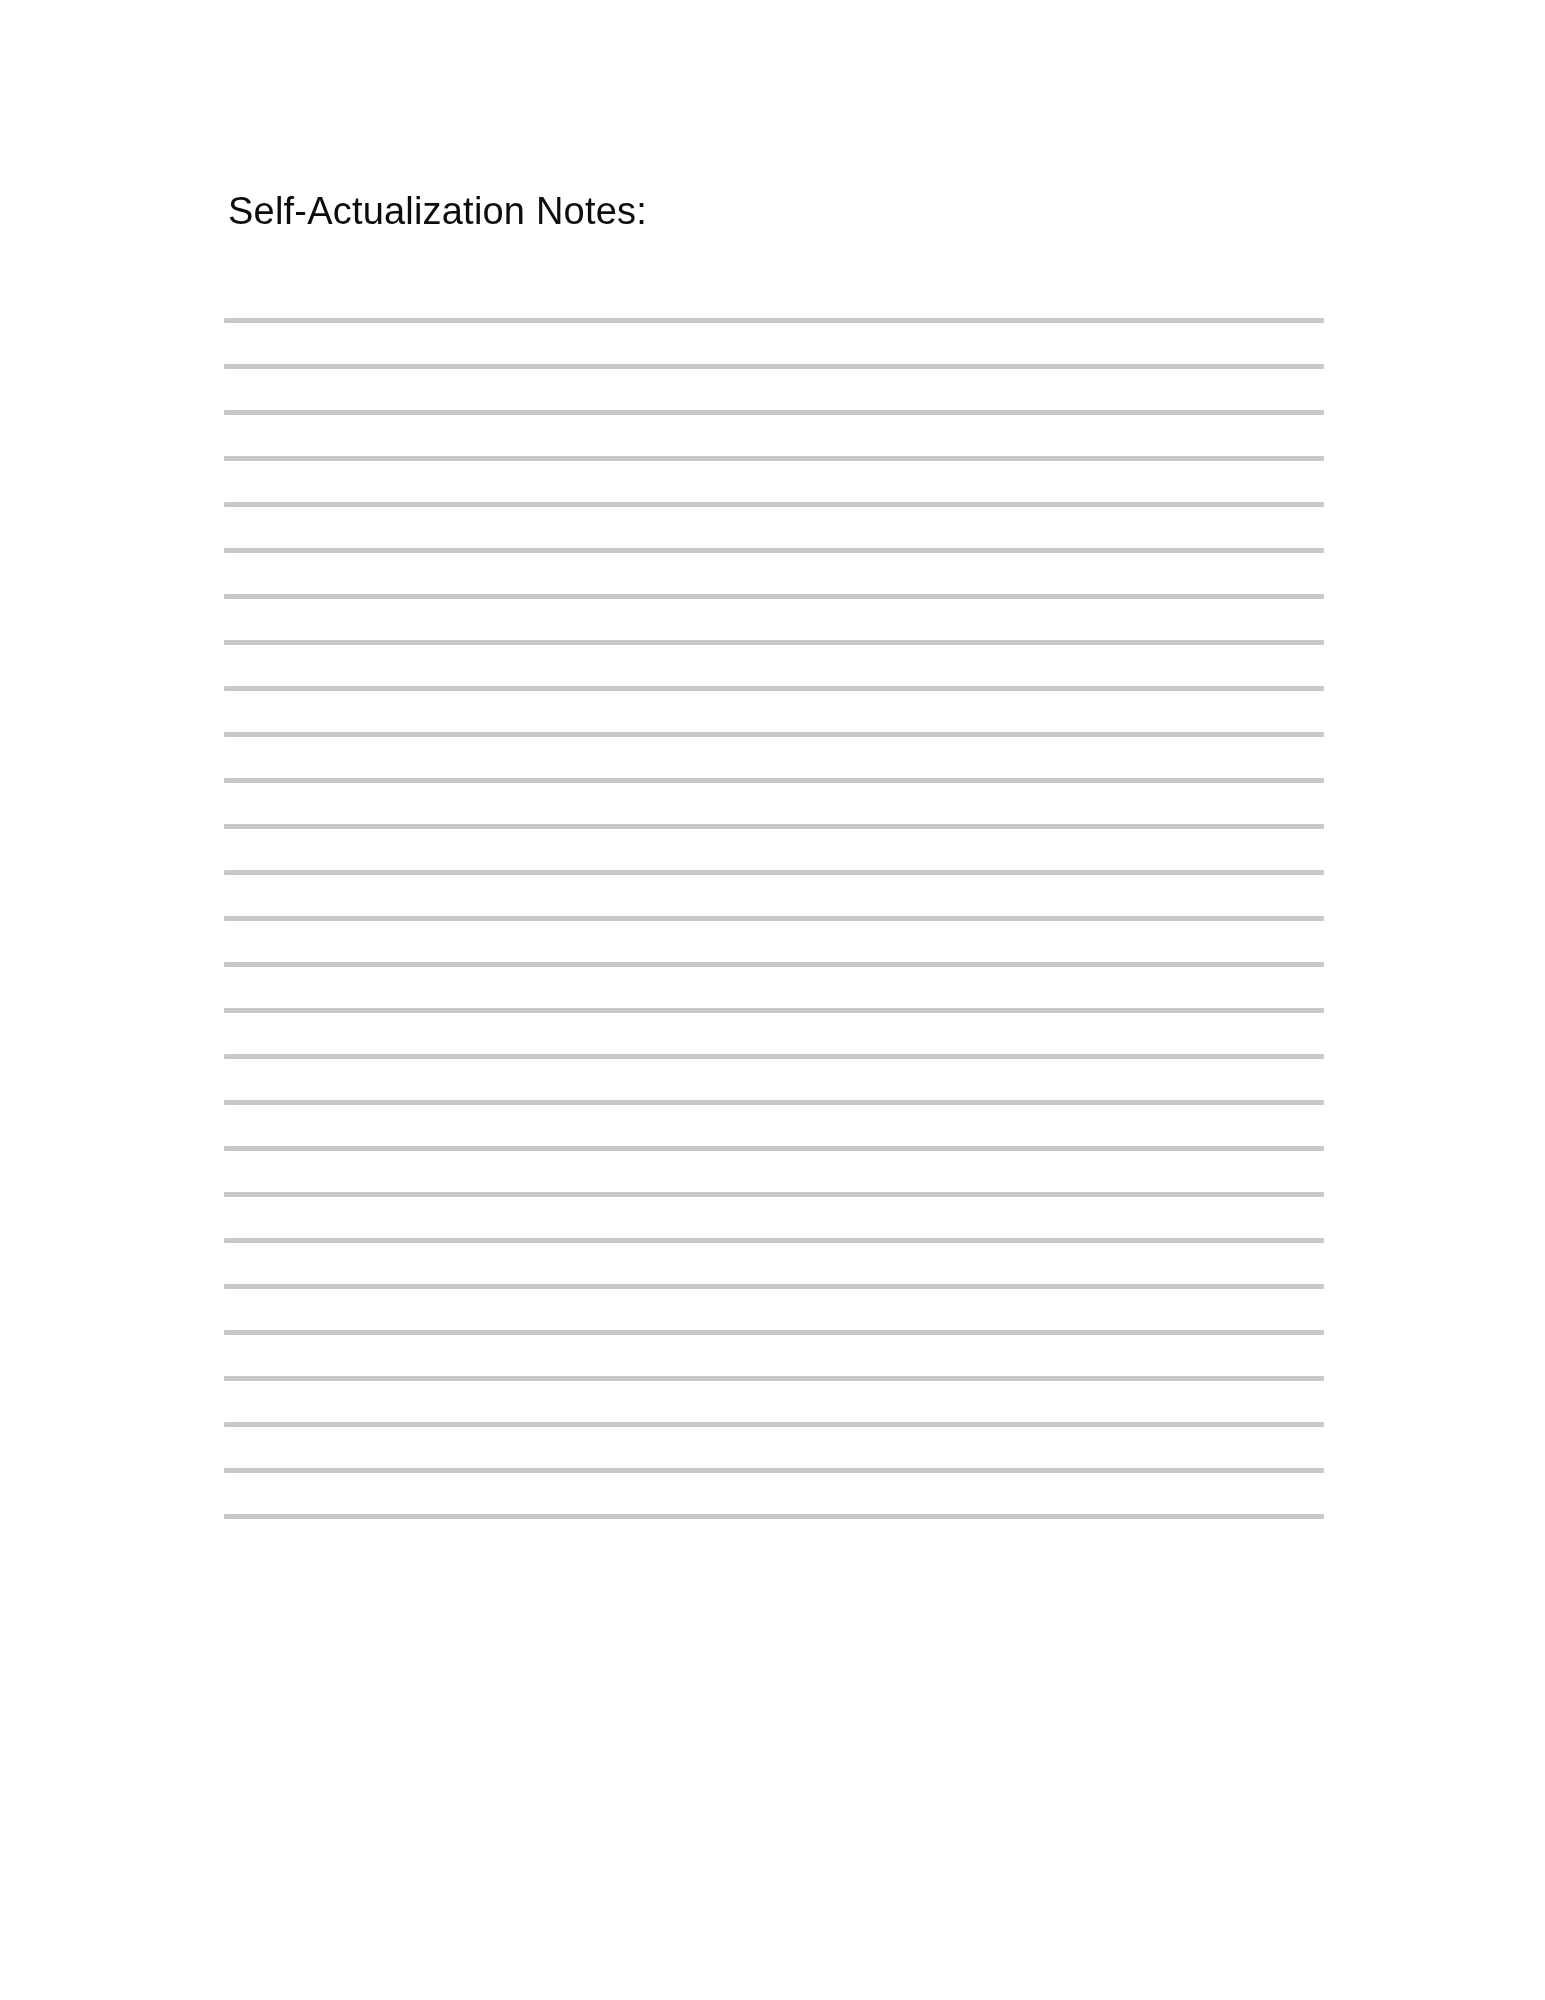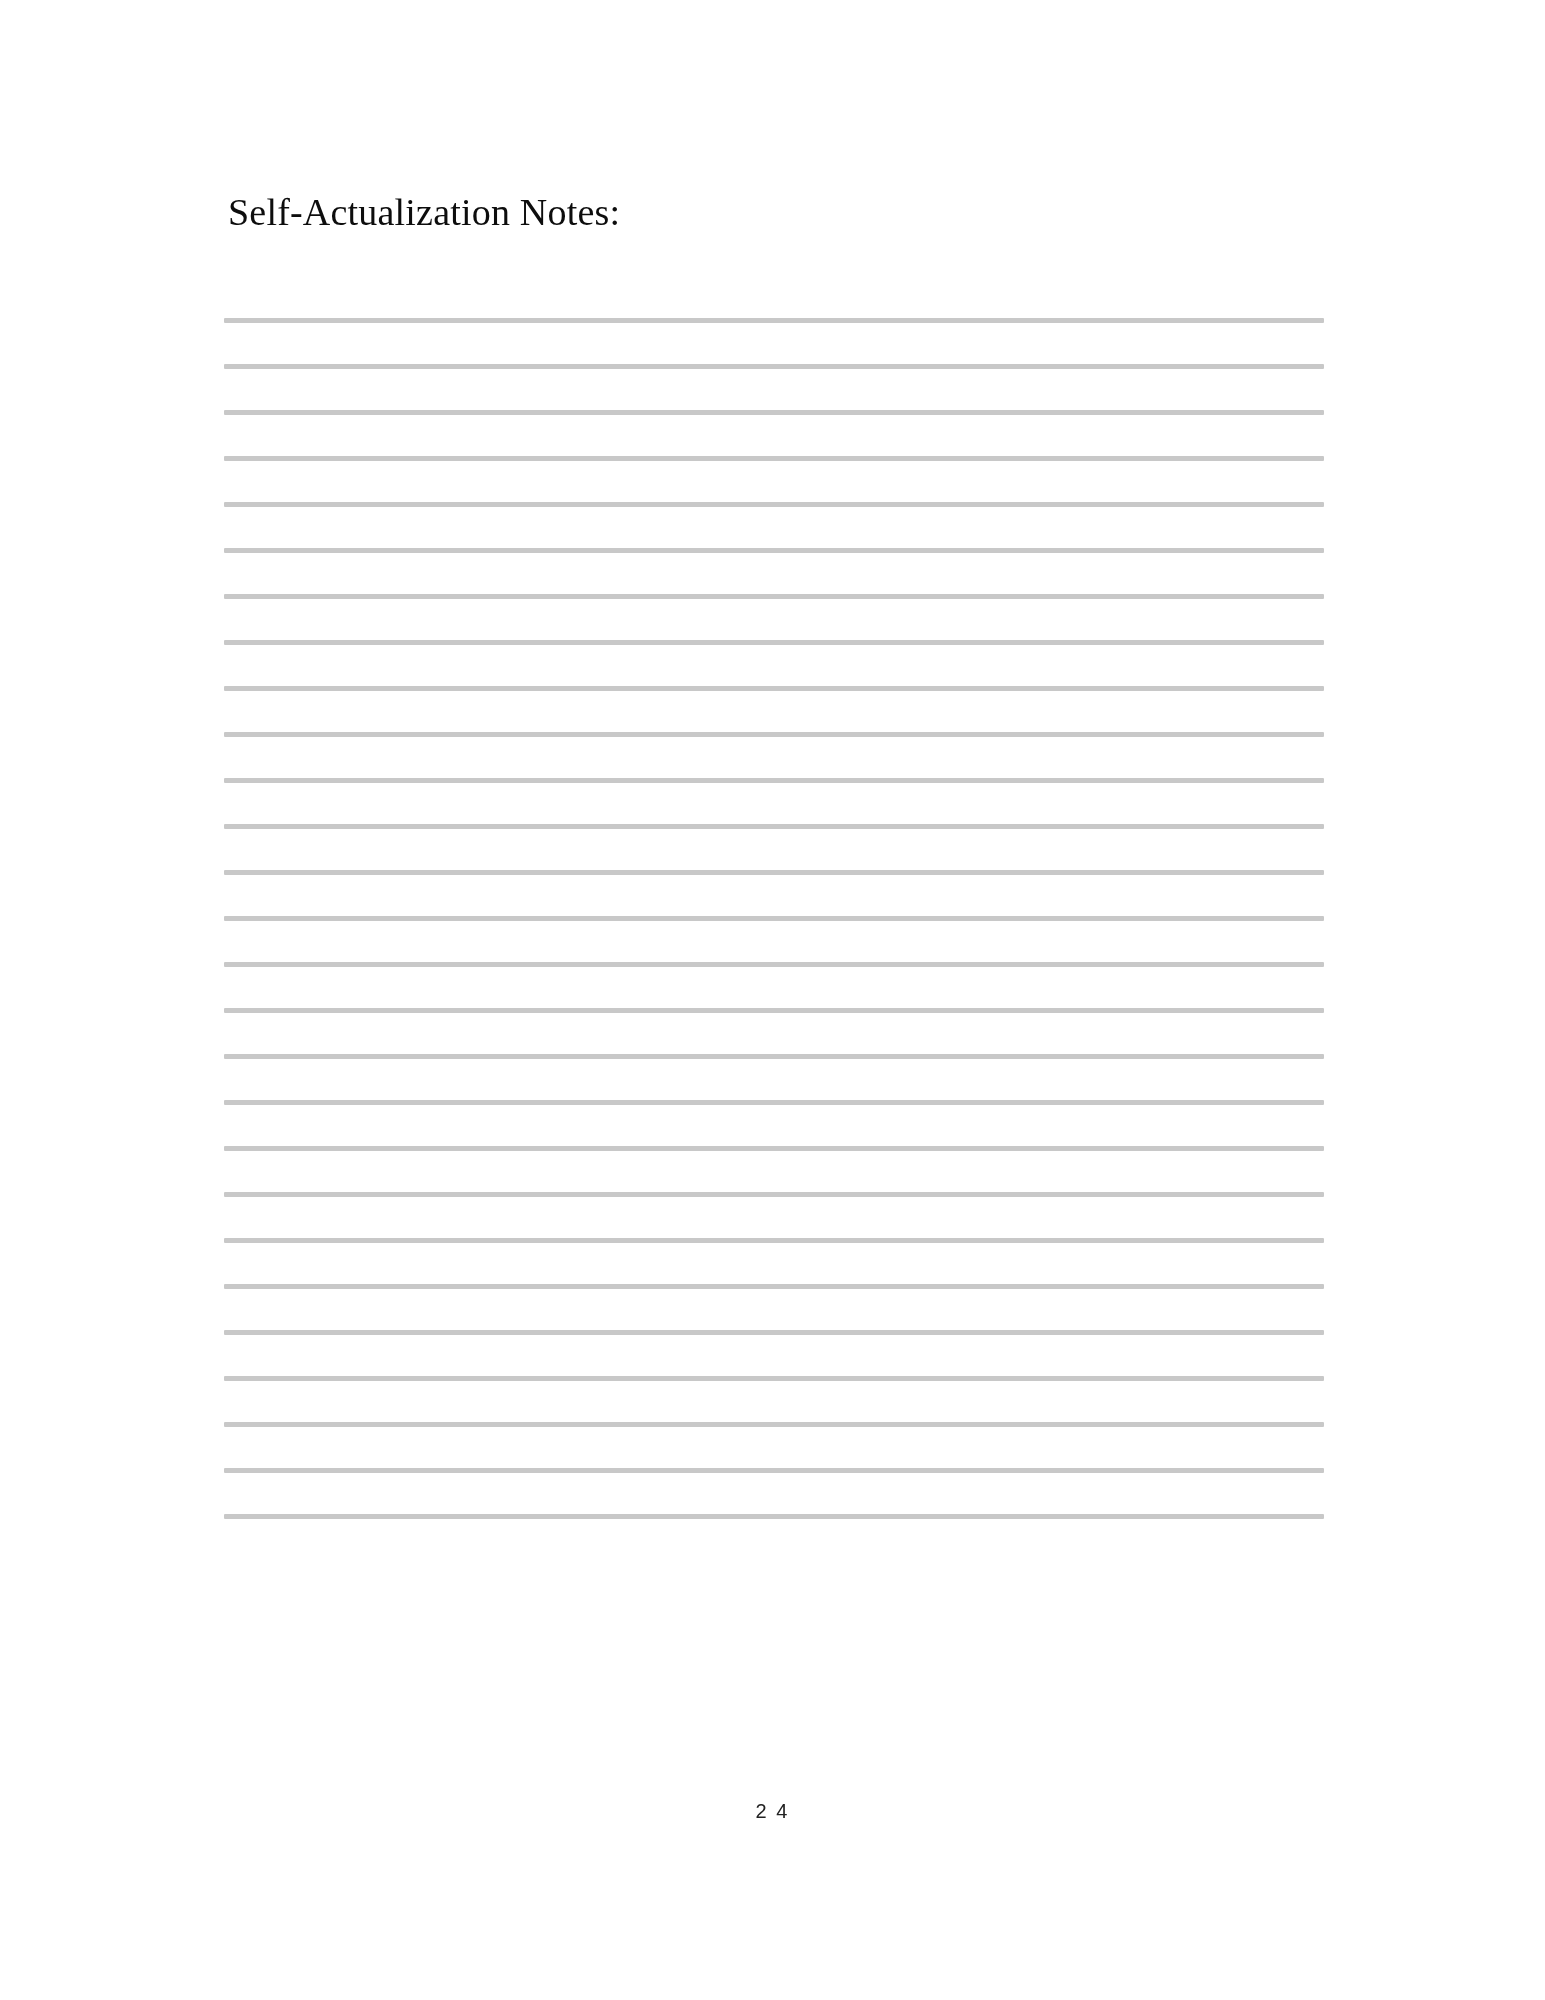--- a/index.html
+++ b/index.html
@@ -15,21 +15,21 @@
     width: 1545px;
     height: 2000px;
     background: #ffffff;
     margin: 0 auto;
     overflow: hidden;
   }
   .page-title {
     position: absolute;
     left: 228px;
     top: 190px;
-    font-family: Liberation Serif, serif;
+    font-family: Liberation Sans, sans-serif;
     font-size: 38px;
     color: #0d0d0d;
     letter-spacing: 0.2px;
     white-space: nowrap;
   }
   .rules {
     position: absolute;
     left: 224px;
     top: 318px;
     width: 1100px;
@@ -85,15 +85,14 @@
     <div class="rule-line"></div>
     <div class="rule-line"></div>
     <div class="rule-line"></div>
     <div class="rule-line"></div>
     <div class="rule-line"></div>
     <div class="rule-line"></div>
     <div class="rule-line"></div>
     <div class="rule-line"></div>
   </div>
 
-  <div class="page-number">2 4</div>
 
 </div>
 
 </body></html>

